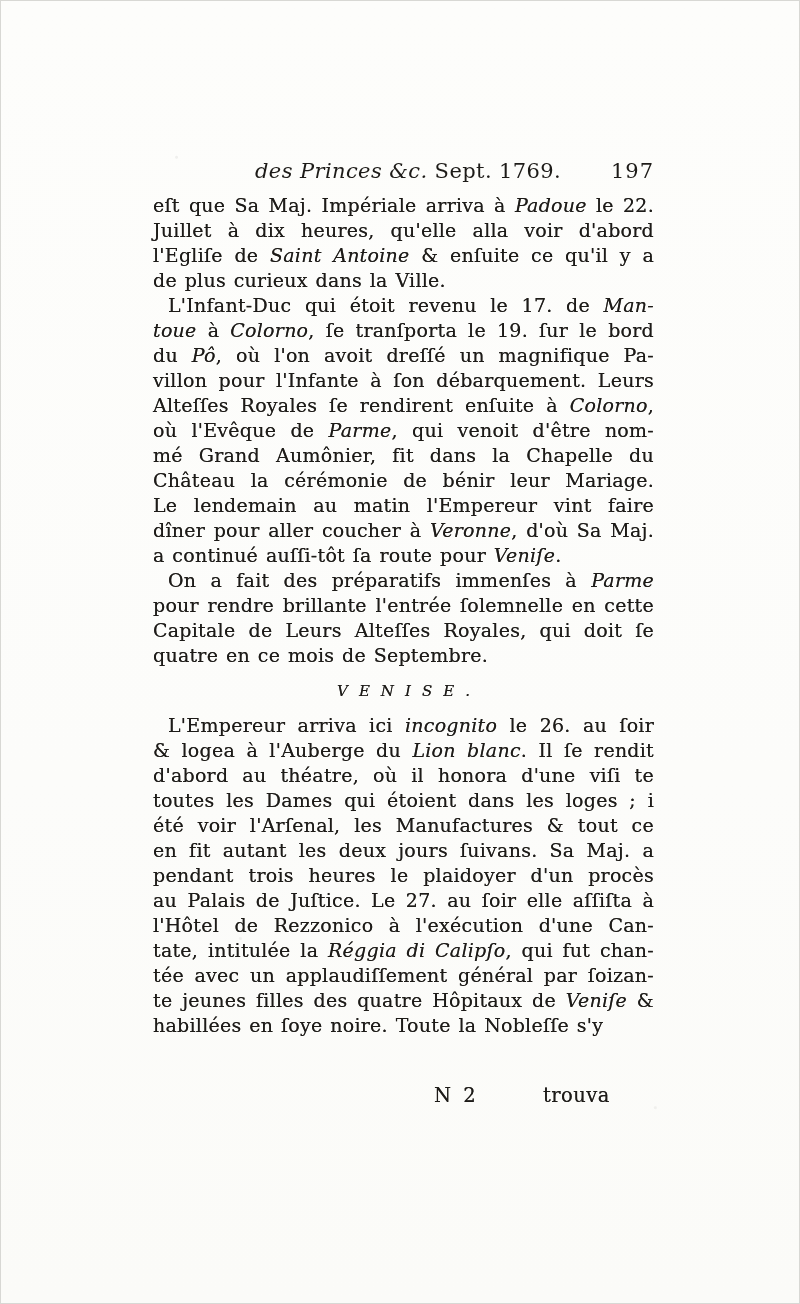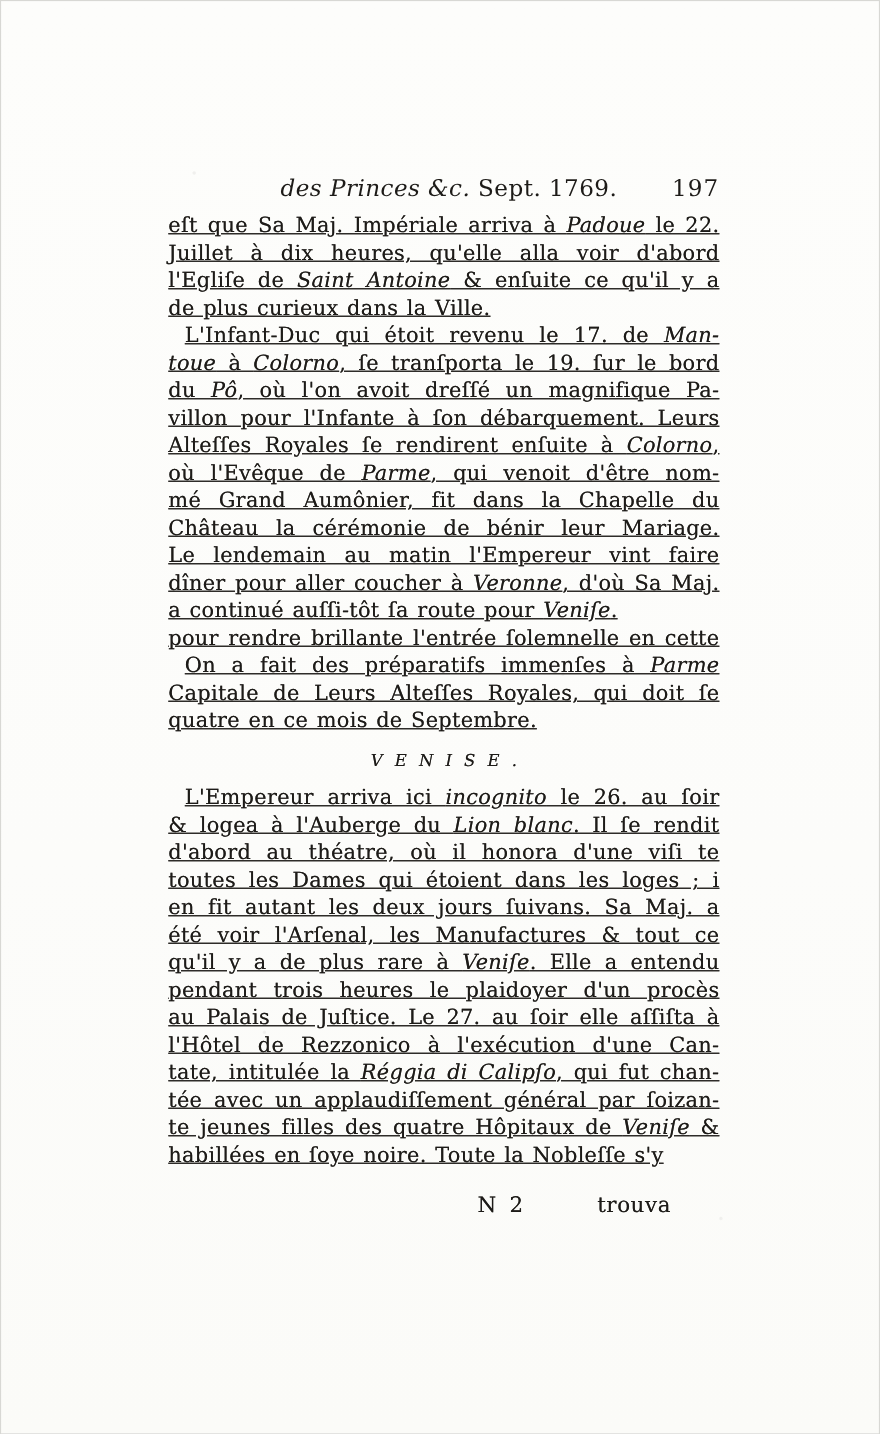--- a/index.html
+++ b/index.html
@@ -64,21 +64,20 @@
   .line {
     font-size: 19px;
     line-height: 25px;
     height: 25px;
     text-align: justify;
     text-align-last: justify;
     letter-spacing: 0.25px;
     word-spacing: 1.5px;
     white-space: normal;
     text-shadow: 0 0 0.5px rgba(29,27,24,0.75);
-    text-decoration: underline;
   }
   .line.last { text-align-last: left; }
   .line.indent { padding-left: 15px; }
   .heading {
     margin: 11px 0 9px 0;
     height: 25px;
     line-height: 25px;
     font-size: 15px;
     font-style: italic;
     text-align: center;
@@ -118,32 +117,31 @@
       <div class="line"><span class="it">toue</span><span> à </span><span class="it">Colorno</span><span>, ſe tranſporta le 19. ſur le bord</span></div>
       <div class="line"><span>du </span><span class="it">Pô</span><span>, où l'on avoit dreſſé un magnifique Pa-</span></div>
       <div class="line"><span>villon pour l'Infante à ſon débarquement. Leurs</span></div>
       <div class="line"><span>Alteſſes Royales ſe rendirent enſuite à </span><span class="it">Colorno</span><span>,</span></div>
       <div class="line"><span>où l'Evêque de </span><span class="it">Parme</span><span>, qui venoit d'être nom-</span></div>
       <div class="line"><span>mé Grand Aumônier, fit dans la Chapelle du</span></div>
       <div class="line"><span>Château la cérémonie de bénir leur Mariage.</span></div>
       <div class="line"><span>Le lendemain au matin l'Empereur vint faire</span></div>
       <div class="line"><span>dîner pour aller coucher à </span><span class="it">Veronne</span><span>, d'où Sa Maj.</span></div>
       <div class="line last"><span>a continué auſſi-tôt ſa route pour </span><span class="it">Veniſe</span><span>.</span></div>
+      <div class="line indent"><span>On a fait des préparatifs immenſes à </span><span class="it">Parme</span></div>
       <div class="line"><span>pour rendre brillante l'entrée ſolemnelle en cette</span></div>
-      <div class="line indent"><span>On a fait des préparatifs immenſes à </span><span class="it">Parme</span></div>
       <div class="line"><span>Capitale de Leurs Alteſſes Royales, qui doit ſe</span></div>
       <div class="line last"><span>quatre en ce mois de Septembre.</span></div>
       <div class="heading">VENISE.</div>
       <div class="line indent"><span>L'Empereur arriva ici </span><span class="it">incognito</span><span> le 26. au ſoir</span></div>
       <div class="line"><span>&amp; logea à l'Auberge du </span><span class="it">Lion blanc</span><span>. Il ſe rendit</span></div>
       <div class="line"><span>d'abord au théatre, où il honora d'une viſi te</span></div>
       <div class="line"><span>toutes les Dames qui étoient dans les loges ; i</span></div>
+      <div class="line"><span>été voir l'Arſenal, les Manufactures &amp; tout ce</span></div>
       <div class="line"><span>en fit autant les deux jours ſuivans. Sa Maj. a</span></div>
-      <div class="line"><span>été voir l'Arſenal, les Manufactures &amp; tout ce</span></div>
-      <div class="line"><span>qu'il y a de plus rare à </span><span class="it">Veniſe</span><span>. Elle a entendu</span></div>
       <div class="line"><span>pendant trois heures le plaidoyer d'un procès</span></div>
       <div class="line"><span>au Palais de Juſtice. Le 27. au ſoir elle aſſiſta à</span></div>
       <div class="line"><span>l'Hôtel de Rezzonico à l'exécution d'une Can-</span></div>
       <div class="line"><span>tate, intitulée la </span><span class="it">Réggia di Calipſo</span><span>, qui fut chan-</span></div>
       <div class="line"><span>tée avec un applaudiſſement général par ſoizan-</span></div>
       <div class="line"><span>te jeunes filles des quatre Hôpitaux de </span><span class="it">Veniſe</span><span> &amp;</span></div>
       <div class="line last"><span>habillées en ſoye noire. Toute la Nobleſſe s'y</span></div>
     </div>
 
   <div class="footer">

